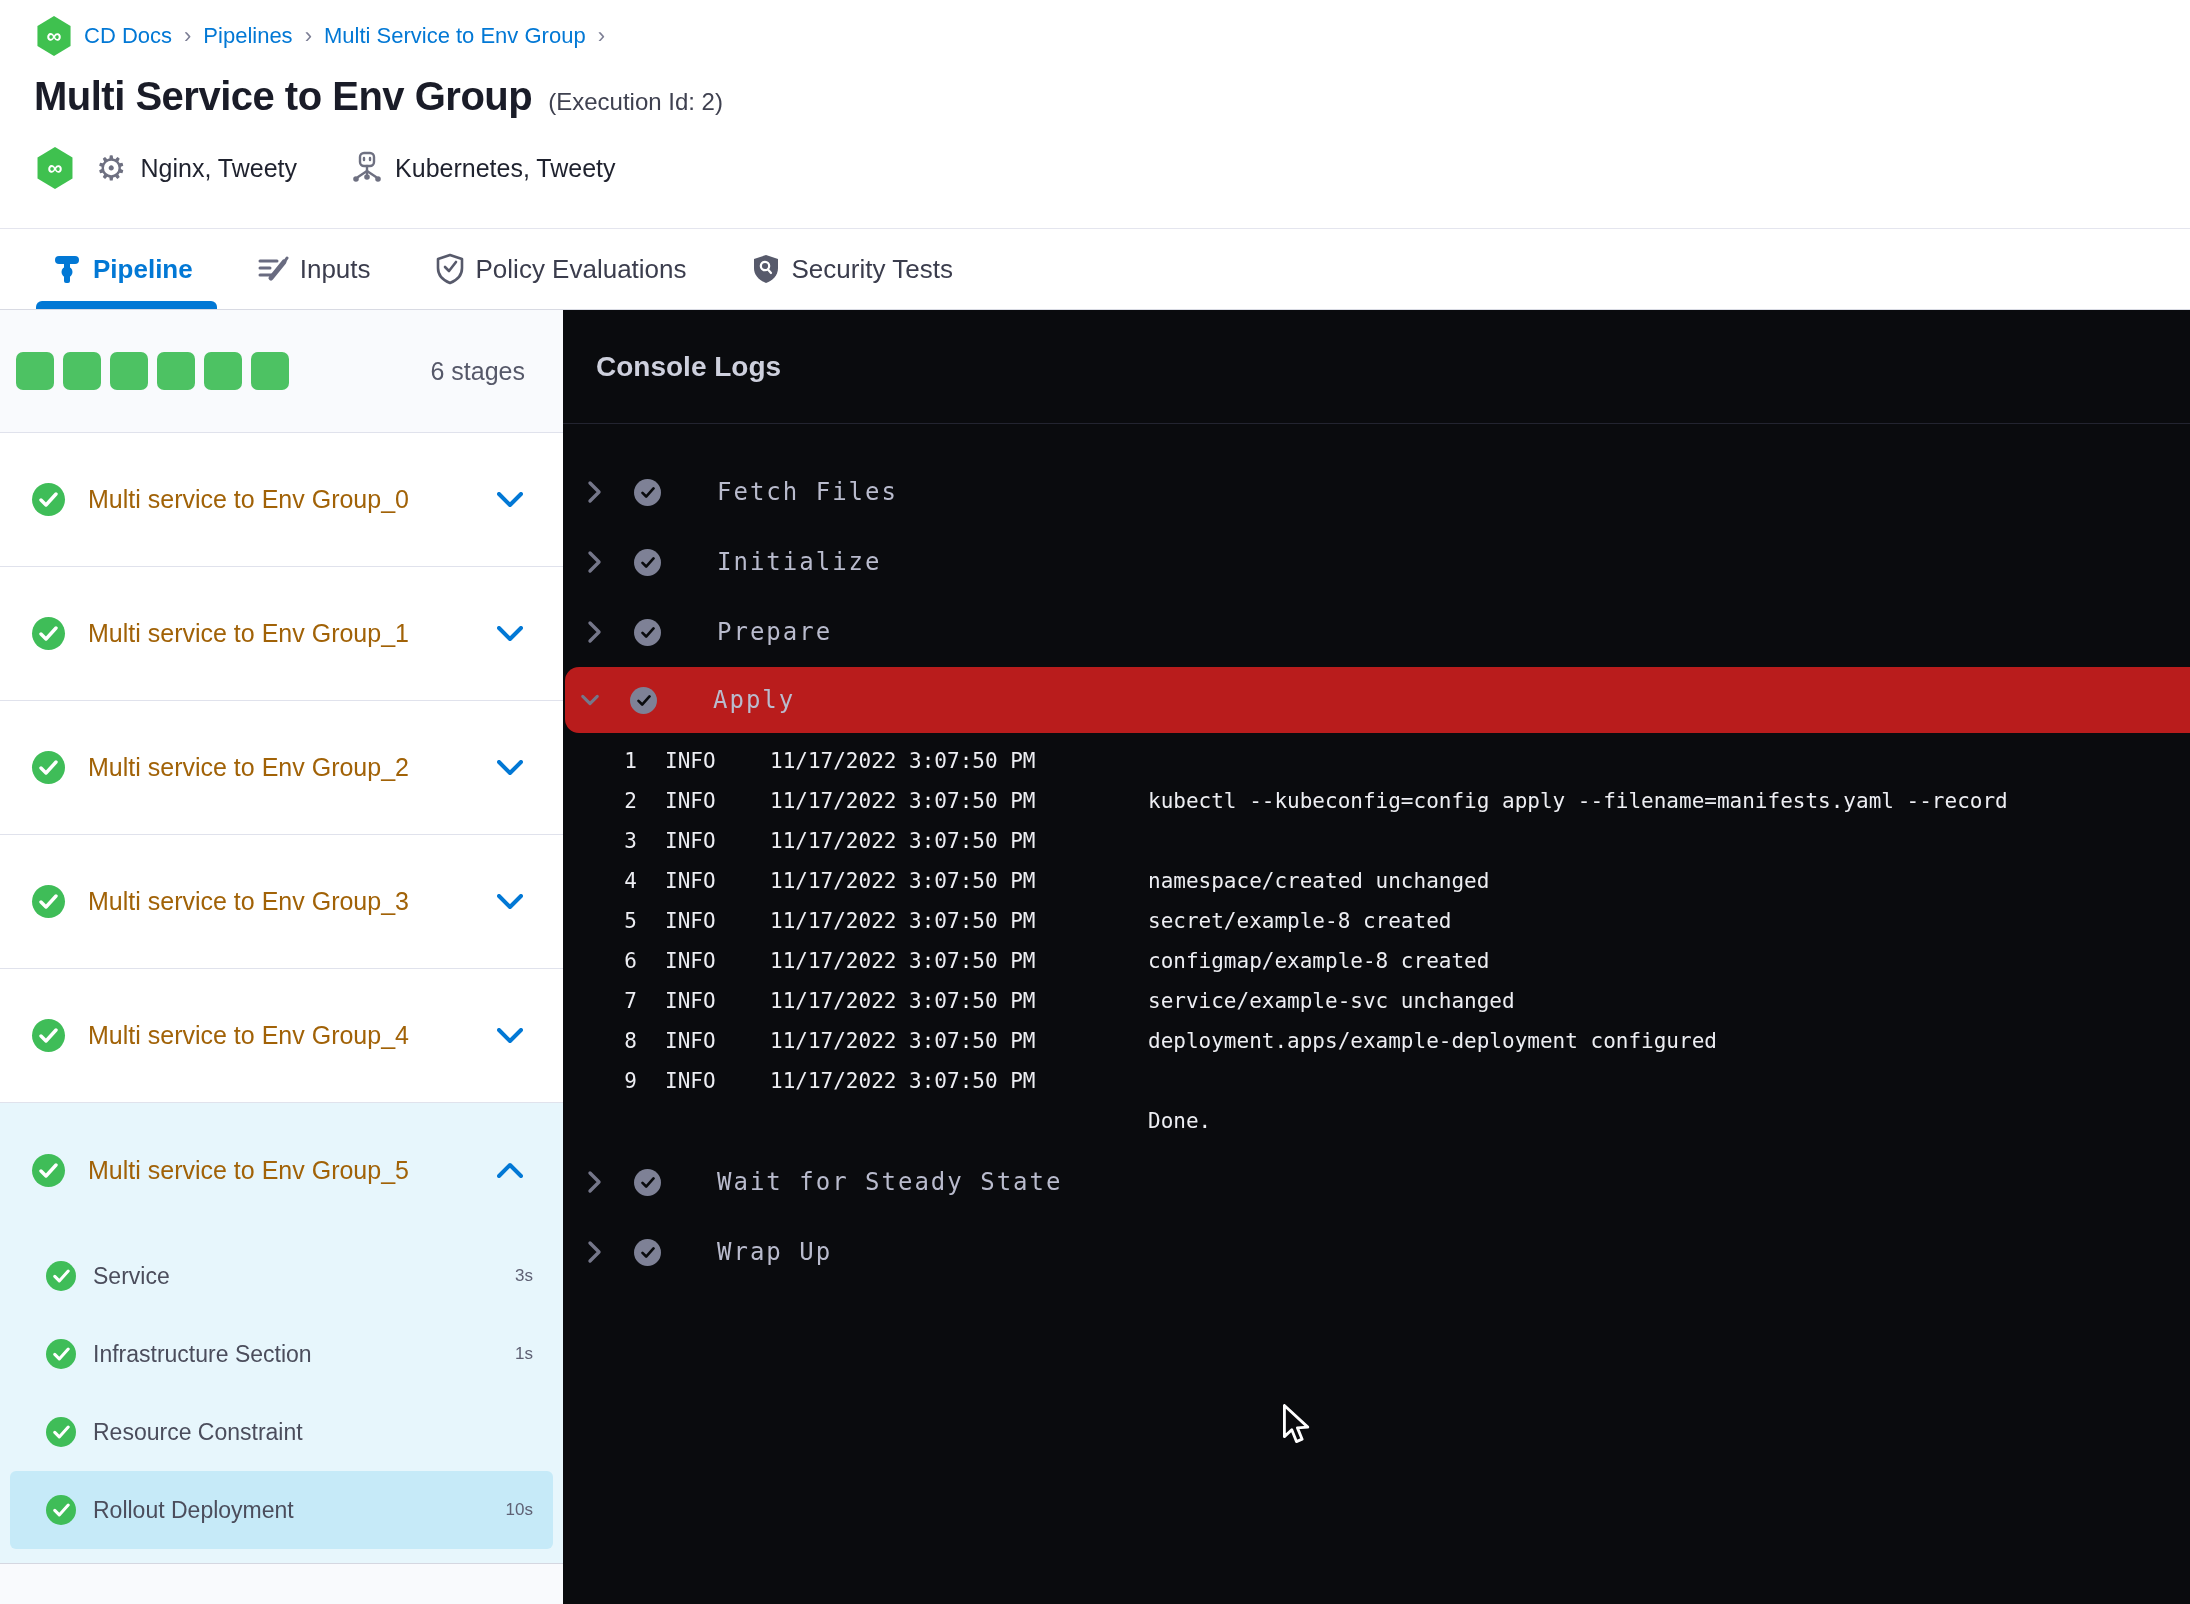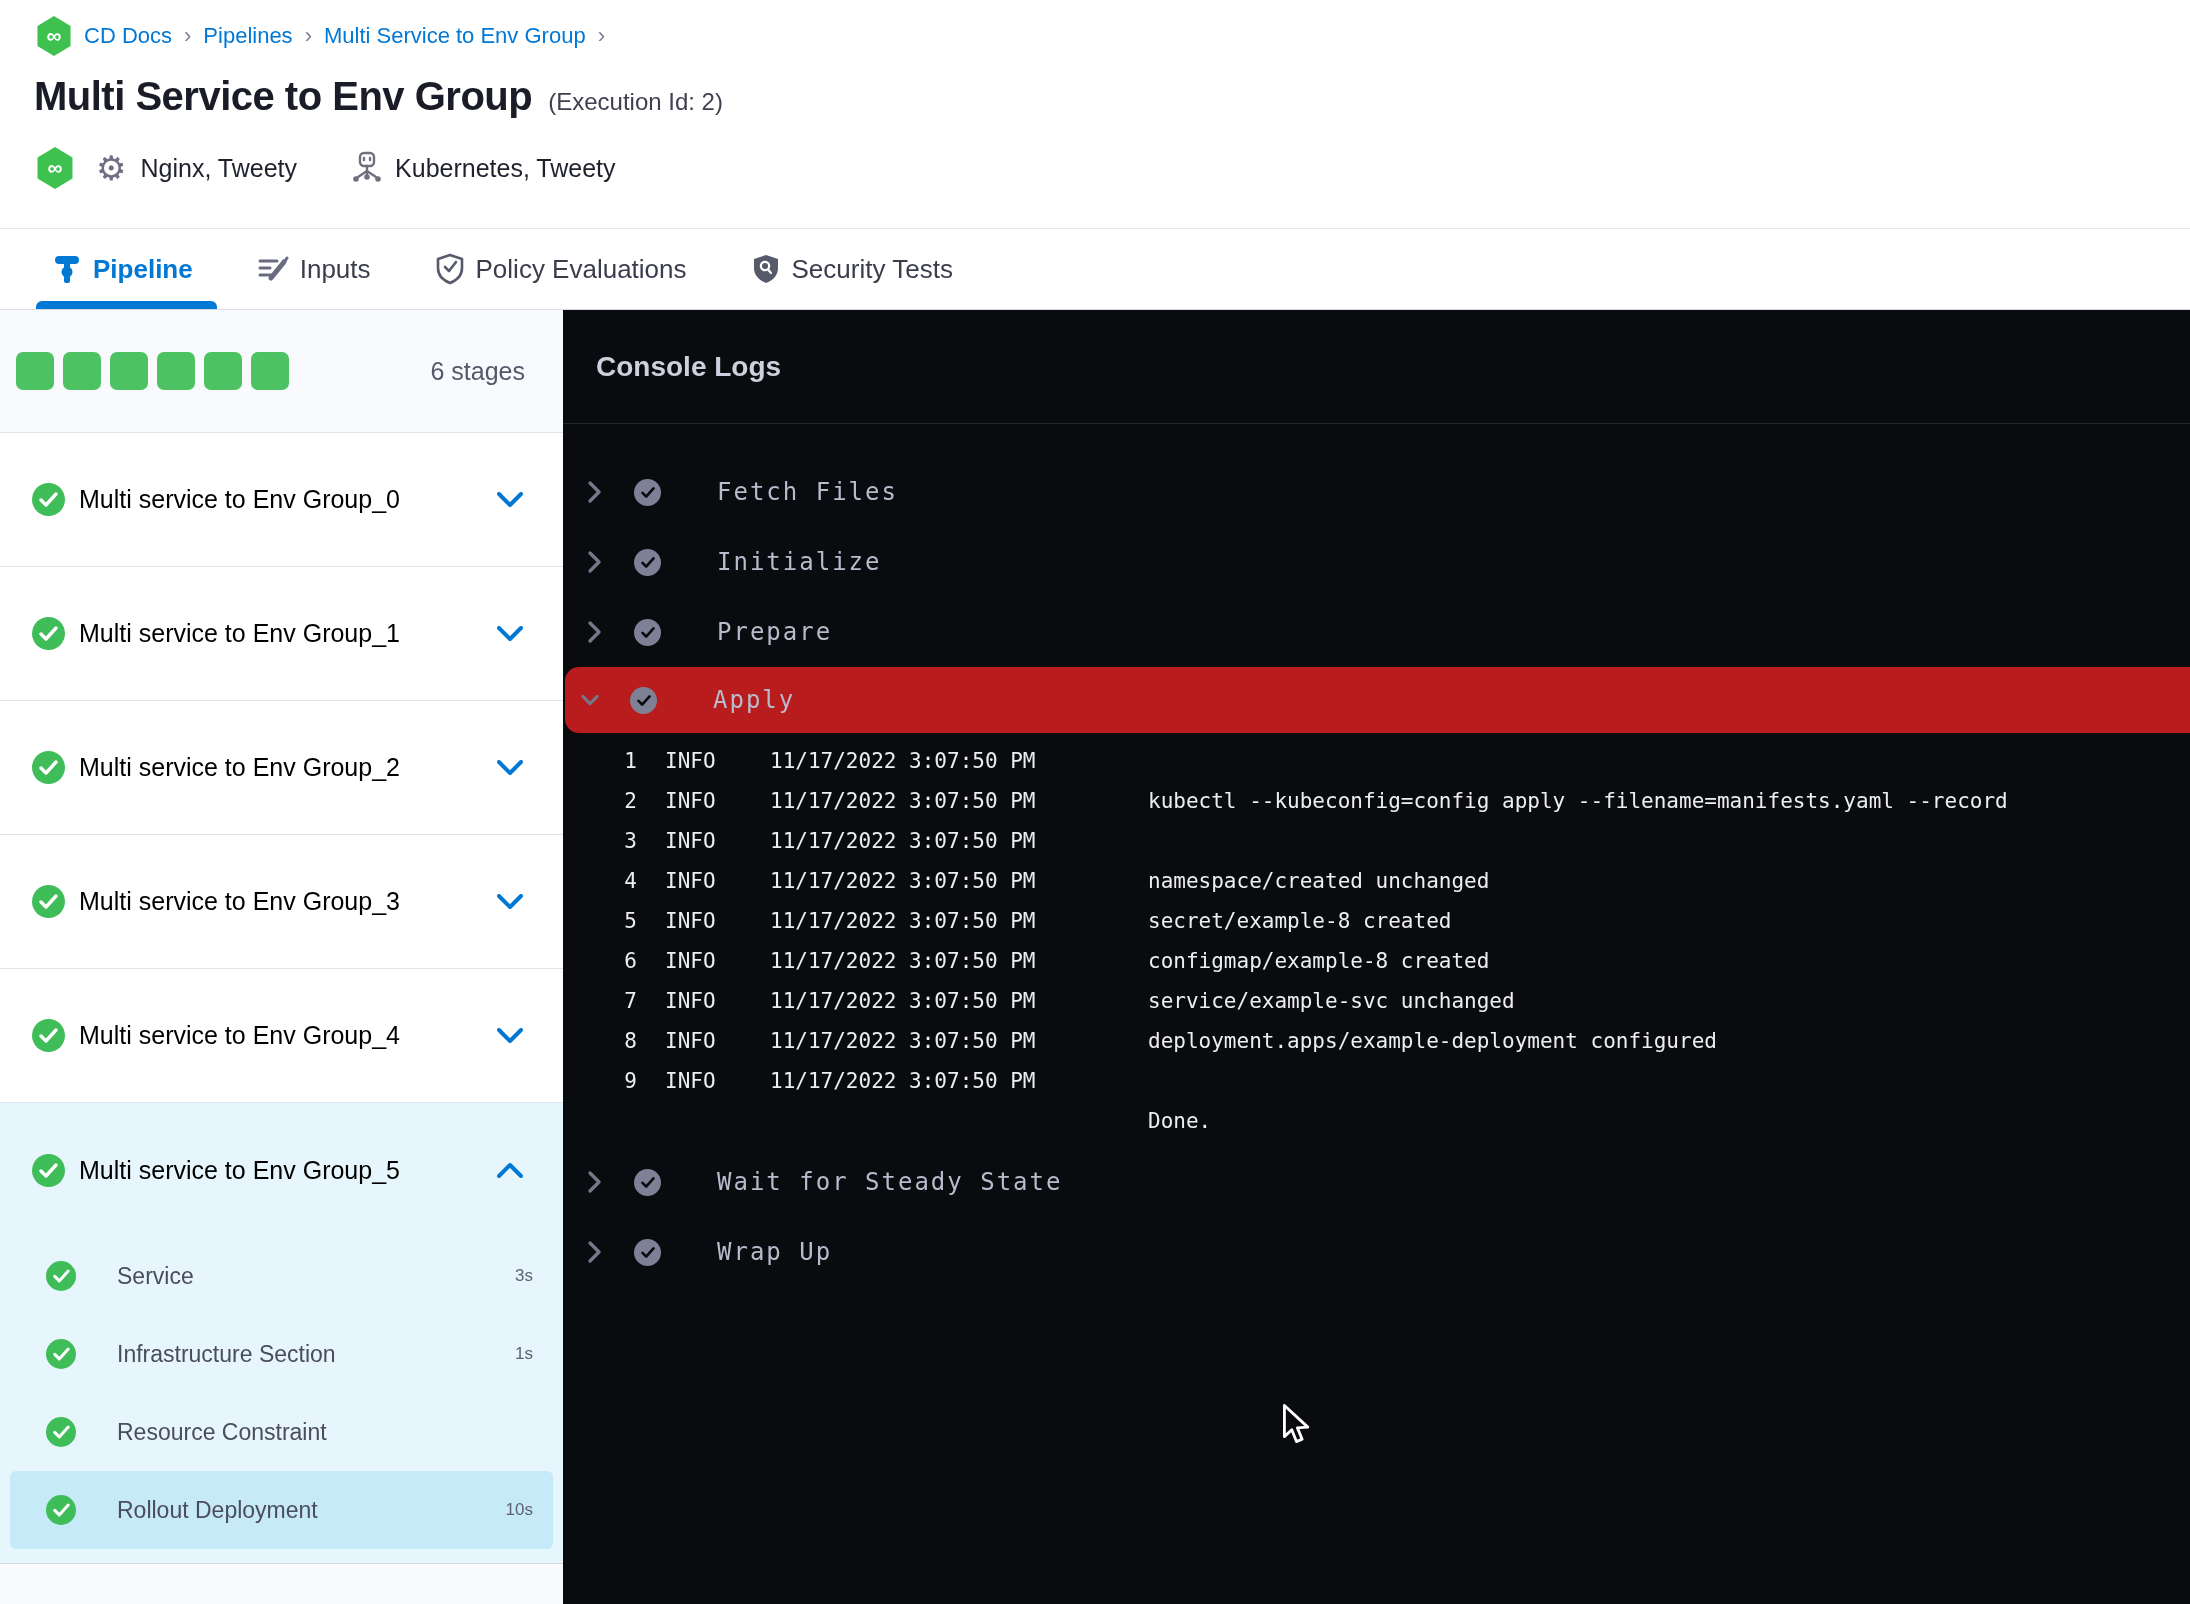--- a/index.html
+++ b/index.html
@@ -43,26 +43,26 @@
   .stage-summary { height:123px; flex:none; display:flex; align-items:center;
                    padding:0 38px 0 16px; border-bottom:1px solid #e0e2ec; }
   .squares { display:flex; gap:9px; }
   .sq { width:38px; height:38px; border-radius:7px; background:#4dc263; }
   .stage-count { margin-left:auto; font-size:25px; color:#565869; }
 
   .stage-row { height:134px; flex:none; background:#fff; border-bottom:1px solid #e0e2ec;
                display:flex; align-items:center; padding:0 40px 0 32px; cursor:pointer; }
   .chk { width:33px; height:33px; border-radius:50%; background:#3fbd58; flex:none;
          display:flex; align-items:center; justify-content:center; }
-  .stage-name { margin-left:14px; font-size:25px; color:#000000; }
+  .stage-name { margin-left:23px; font-size:25px; color:#a16207; }
   .stage-row .chev { margin-left:auto; }
 
   .expanded-section { background:#e7f6fc; border-bottom:1px solid #d5d7e1; padding-bottom:14px; }
   .expanded-section .stage-row { background:transparent; border-bottom:none; }
-  .substep { height:78px; display:flex; align-items:center; padding:0 30px 0 46px; cursor:pointer;gap:24px; }
+  .substep { height:78px; display:flex; align-items:center; padding:0 30px 0 46px; cursor:pointer; }
   .substep .chk { width:30px; height:30px; }
   .substep-label { margin-left:17px; font-size:23px; color:#4b4d5c; }
   .substep-duration { margin-left:auto; font-size:17px; color:#5f6174; }
   .substep.selected { background:#c6eaf8; border-radius:6px; margin:0 10px; padding:0 20px 0 36px; }
   .sidebar-filler { flex:1; background:#f9fafd; }
 
   
   .console { flex:1; background:#0a0b0e; position:relative; overflow:hidden; }
   .console-header { height:114px; display:flex; align-items:center; padding-left:33px;
                     border-bottom:1px solid #232430; }

